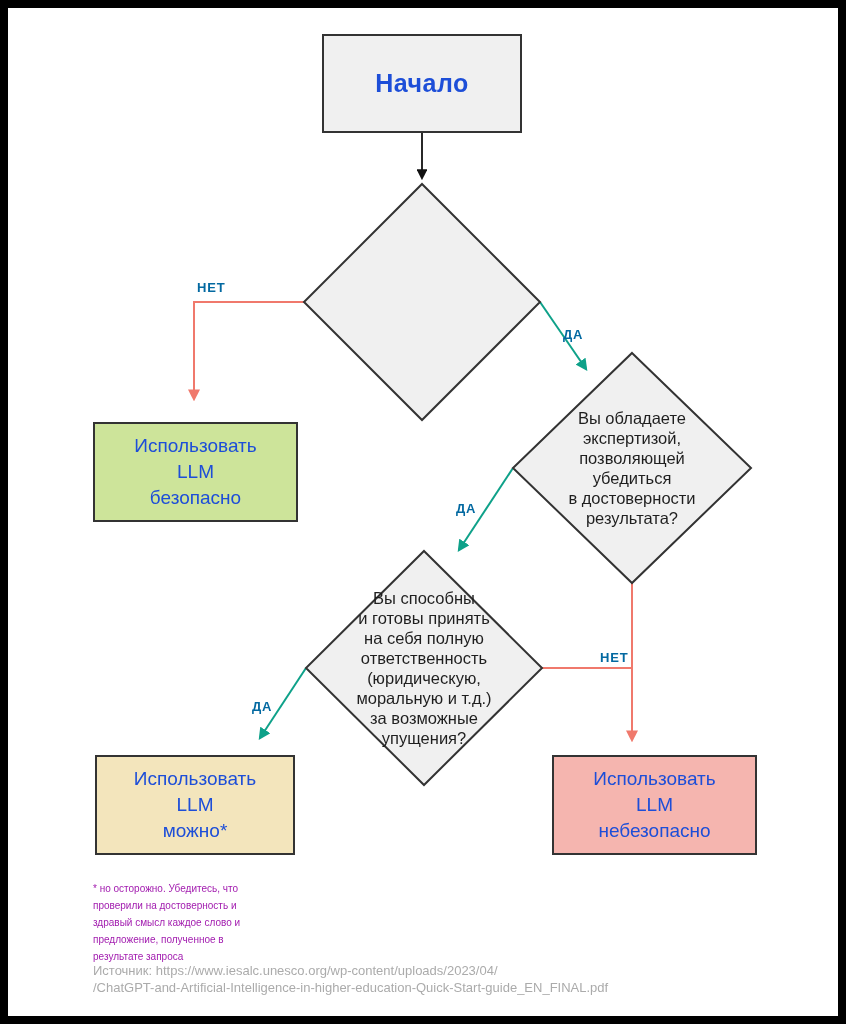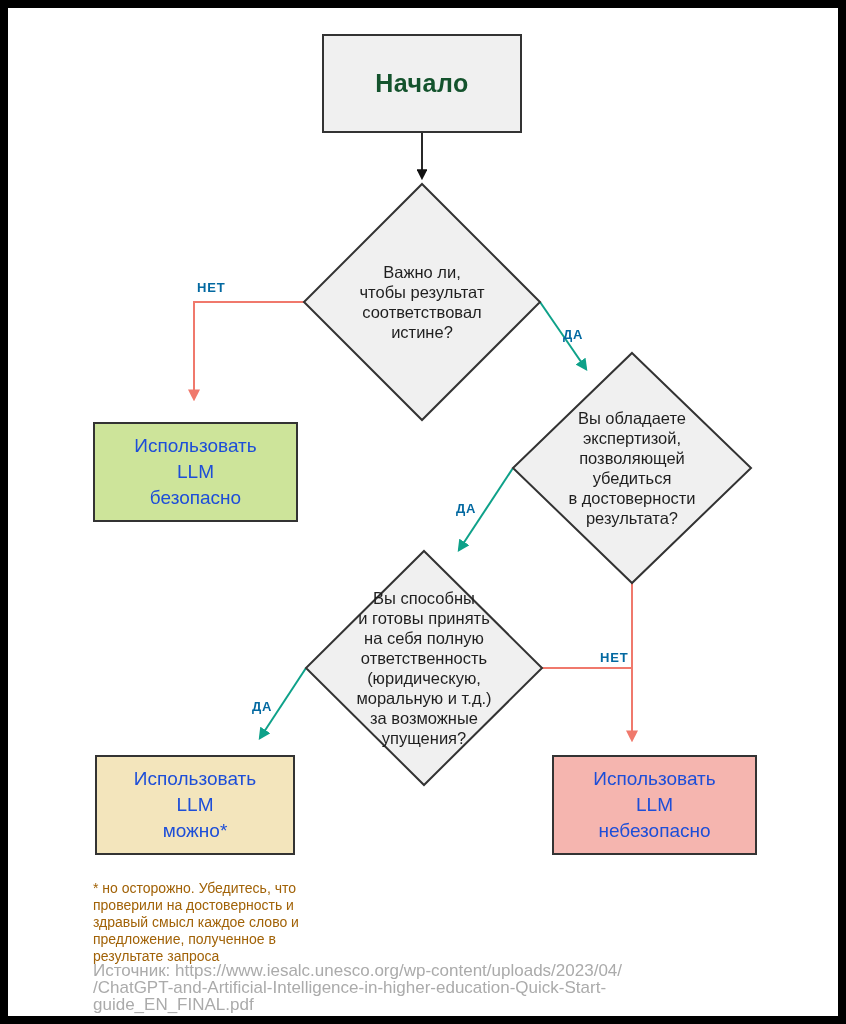--- a/index.html
+++ b/index.html
@@ -30,21 +30,21 @@
   .diamond{fill:var(--node-fill);stroke:var(--node-border);stroke-width:2;}
   .mk-black{fill:#111;}
   .mk-red{fill:var(--no-edge);}
   .mk-teal{fill:var(--yes-edge);}
   .abs{position:absolute;box-sizing:border-box;}
   .start-node{
     left:314px;top:26px;width:200px;height:99px;
     background:var(--node-fill);
     border:2px solid var(--node-border);
     display:flex;align-items:center;justify-content:center;
-    font-size:25px;font-weight:bold;color:#14532d;letter-spacing:0.5px;
+    font-size:25px;font-weight:bold;color:#1d4ed8;letter-spacing:0.5px;
   }
   .diamond-text{
     display:flex;align-items:center;justify-content:center;
     text-align:center;white-space:pre-line;
     font-size:16.5px;line-height:20px;color:var(--text);
   }
   .dt1{left:314px;top:244px;width:200px;height:100px;}
   .dt2{left:524px;top:400px;width:200px;height:120px;}
   .dt3{left:316px;top:580px;width:200px;height:160px;}
   .outcome{
@@ -59,26 +59,26 @@
   .edge-label{
     font-size:13px;font-weight:bold;color:#0369a1;letter-spacing:0.8px;
   }
   .lbl-no1{left:189px;top:272px;}
   .lbl-yes1{left:555px;top:319px;}
   .lbl-yes2{left:448px;top:493px;}
   .lbl-yes3{left:244px;top:691px;}
   .lbl-no2{left:592px;top:642px;}
   .footnote{
     left:85px;top:872px;width:280px;
-    font-size:14px;line-height:17px;color:#a16207;
+    font-size:10px;line-height:17px;color:#a21caf;
     white-space:pre-line;
   }
   .source{
     left:85px;top:954px;width:620px;
-    font-size:17px;line-height:17px;color:var(--source-text);
+    font-size:13px;line-height:17px;color:var(--source-text);
     white-space:pre-line;
   }
 </style>
 </head>
 <body>
 
 <div class="stage">
 
   <svg class="connectors" viewBox="0 0 830 1008" xmlns="http://www.w3.org/2000/svg">
     <defs>
@@ -103,24 +103,20 @@
 
     <polygon class="diamond" points="414,176 532,294 414,412 296,294"></polygon>
     <polygon class="diamond" points="624,345 743,460 624,575 505,460"></polygon>
     <polygon class="diamond" points="416,543 534,660 416,777 298,660"></polygon>
   </svg>
 
   <div class="abs start-node">
     <span>Начало</span>
   </div>
 
-  <div class="abs diamond-text dt1">Важно ли,
-чтобы результат
-соответствовал
-истине?</div>
   <div class="abs diamond-text dt3">Вы способны
 и готовы принять
 на себя полную
 ответственность
 (юридическую,
 моральную и т.д.)
 за возможные
 упущения?</div>
   <div class="abs diamond-text dt2">Вы обладаете
 экспертизой,

